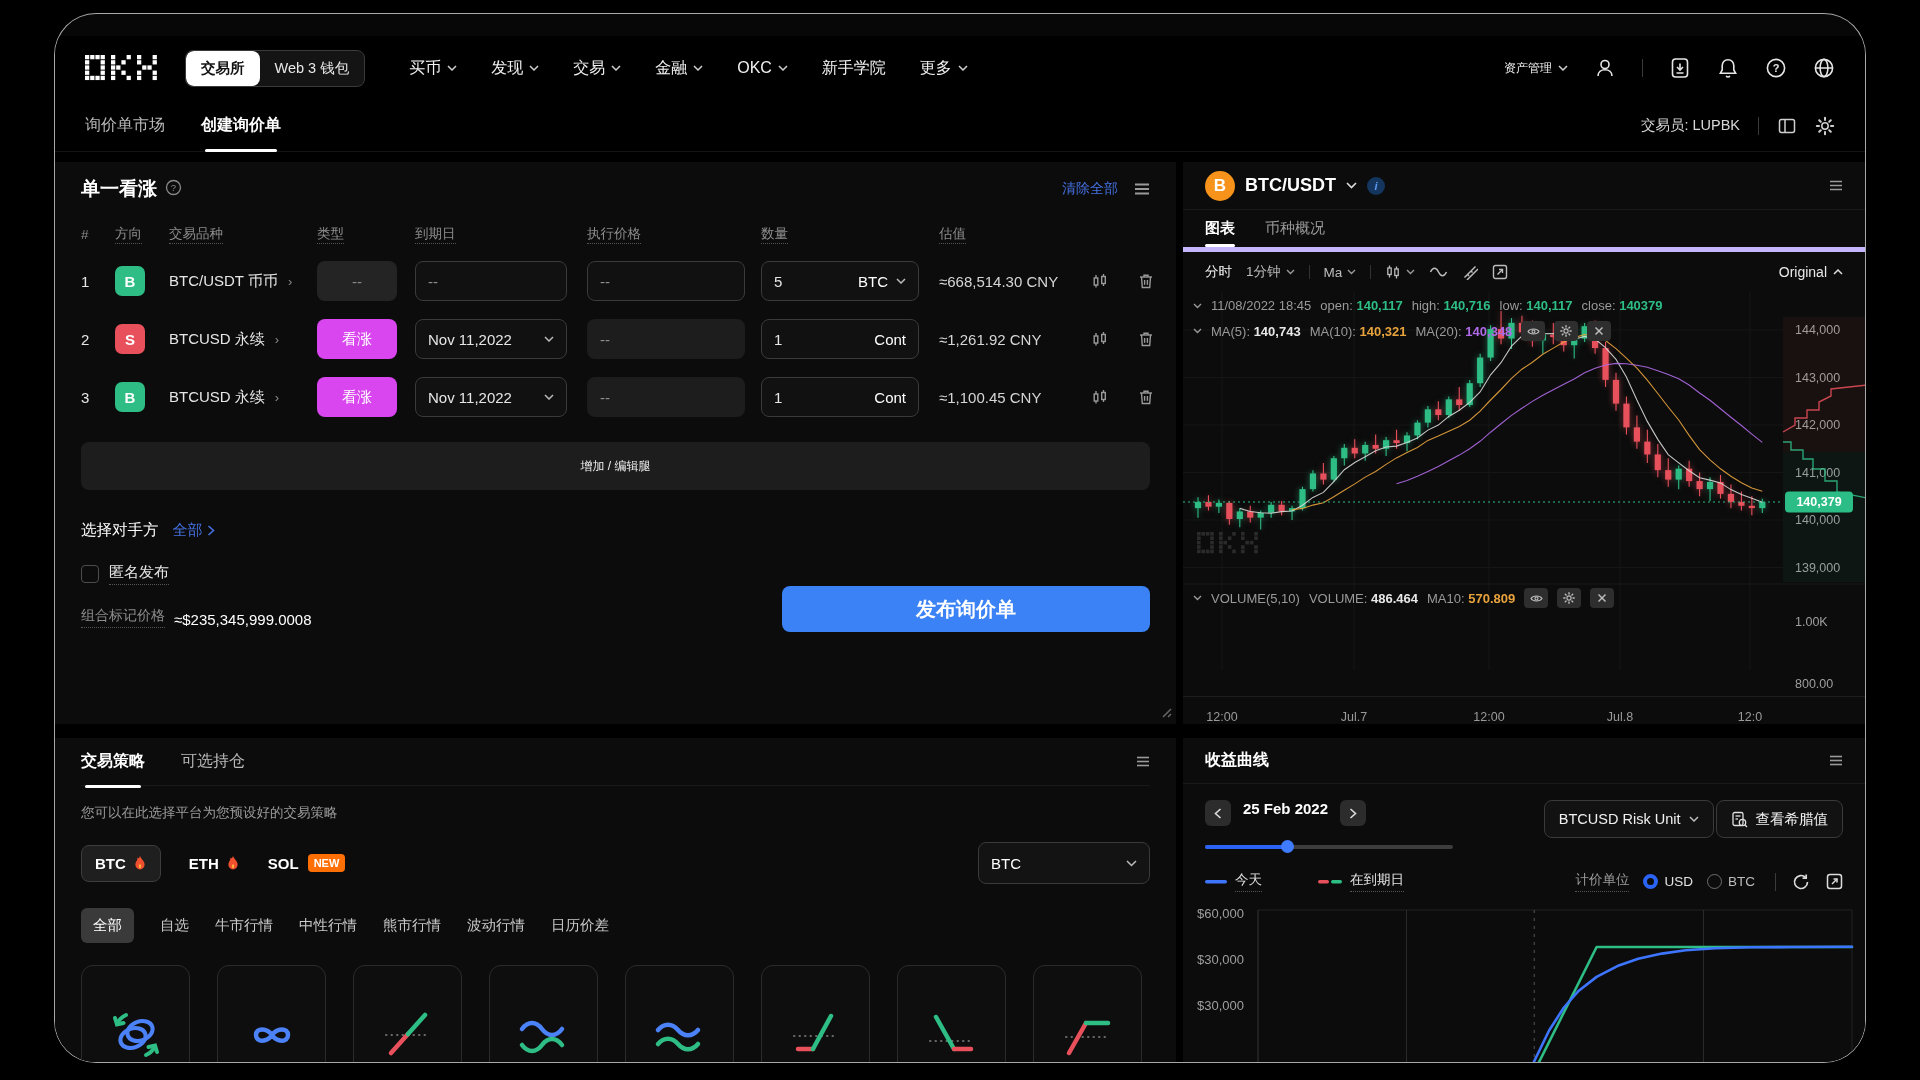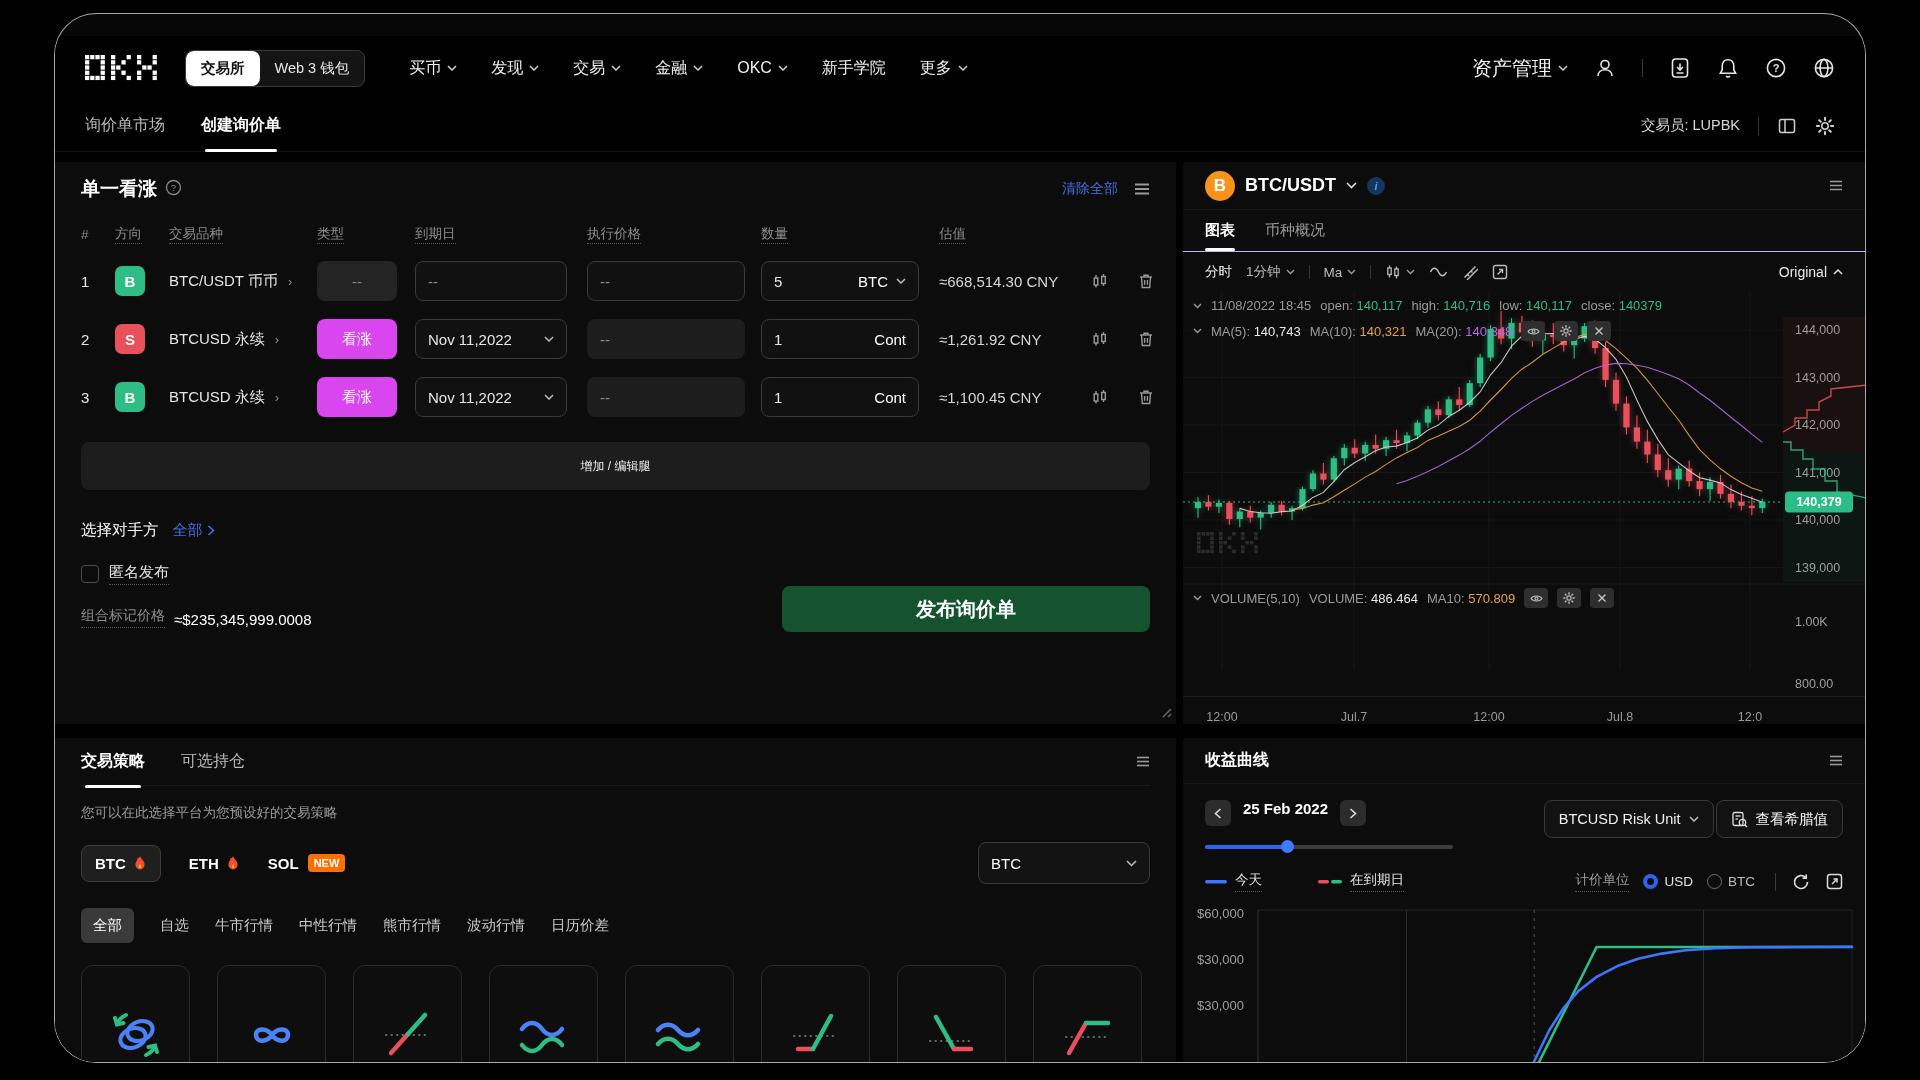--- a/index.html
+++ b/index.html
@@ -8,21 +8,21 @@
             border:1px solid rgba(255,255,255,.65); border-radius:42px; overflow:hidden; }
   
   .appbar { height:64px; margin-top:22px; display:flex; align-items:center; padding:0 30px; background:#000; }
   .logo-svg { display:block; }
   .seg-toggle { display:flex; align-items:center; border:1px solid #3a3a3a; background:#141414; border-radius:8px; margin-left:26px; overflow:hidden; }
   .seg { padding:8px 15px; font-size:14.5px; color:#e8e8e8; cursor:pointer; white-space:nowrap; }
   .seg.active { background:#fff; color:#111; font-weight:bold; border-radius:8px; }
   .nav { display:flex; align-items:center; gap:34px; margin-left:44px; }
   .nav-item { display:flex; align-items:center; gap:6px; font-size:16px; color:#f2f2f2; cursor:pointer; white-space:nowrap; }
   .appbar-right { margin-left:auto; display:flex; align-items:center; gap:26px; }
-  .assets { display:flex; align-items:center; gap:6px; font-size:20px; color:#f2f2f2; }
+  .assets { display:flex; align-items:center; gap:6px; font-size:12px; color:#f2f2f2; }
   .vdiv { width:1px; height:18px; background:#3a3a3a; }
   .icon-btn { display:flex; align-items:center; justify-content:center; cursor:pointer; }
   
   .subnav { height:52px; display:flex; align-items:center; padding:0 30px; border-bottom:1px solid #141414; background:#000; }
   .tab { position:relative; padding:16px 0; font-size:16px; color:#b9b9b9; margin-right:36px; cursor:pointer; }
   .tab.active { color:#fff; font-weight:bold; }
   .tab.active:after { content:""; position:absolute; left:4px; right:4px; bottom:0; height:3px; background:#fff; border-radius:2px; }
   .subnav-right { margin-left:auto; display:flex; align-items:center; gap:18px; font-size:14.5px; color:#d6d6d6; }
   
   .main { position:absolute; top:138px; left:0; right:0; bottom:0; background:#000; }
@@ -55,40 +55,40 @@
   .unitwrap { display:flex; align-items:center; gap:8px; color:#fff; }
   .rowicons { display:flex; align-items:center; gap:28px; justify-content:flex-end; padding-right:4px; }
   .addleg { margin-top:20px; height:48px; background:#1d1d1d; border-radius:8px; display:flex; align-items:center; justify-content:center; font-size:12px; color:#f0f0f0; cursor:pointer; }
   .cp-row { margin-top:30px; display:flex; align-items:center; gap:14px; font-size:15.5px; color:#fff; }
   .cp-link { display:flex; align-items:center; gap:4px; color:#4470e0; cursor:pointer; font-size:15px; }
   .anon-row { margin-top:22px; display:flex; align-items:center; gap:10px; font-size:15px; color:#e6e6e6; }
   .checkbox { width:18px; height:18px; border:1.5px solid #4d4d4d; border-radius:4px; background:transparent; cursor:pointer; }
   .publish-row { position:absolute; left:26px; right:26px; top:424px; display:flex; align-items:flex-end; justify-content:space-between; }
   .markprice { font-size:15px; color:#fff; display:flex; align-items:flex-end; gap:9px; padding-bottom:4px; }
   .markprice .lbl { color:#8d8d8d; font-size:14px; }
-  .publish-btn { width:368px; height:46px; background:#14532d; border-radius:8px; display:flex; align-items:center; justify-content:center; font-size:20px; font-weight:bold; color:#fff; cursor:pointer; }
+  .publish-btn { width:368px; height:46px; background:#3b82f6; border-radius:8px; display:flex; align-items:center; justify-content:center; font-size:20px; font-weight:bold; color:#fff; cursor:pointer; }
   .resize-handle { position:absolute; right:4px; bottom:2px; }
   
   .c-header { height:48px; display:flex; align-items:center; padding:0 22px; border-bottom:1px solid #191919; gap:10px; }
   .btc-ico { width:30px; height:30px; border-radius:50%; background:#f7931a; display:flex; align-items:center; justify-content:center; color:#fff; font-weight:bold; font-size:17px; }
   .pair { font-size:18px; font-weight:bold; color:#fff; }
   .ibadge { width:18px; height:18px; border-radius:50%; background:#14365e; color:#5b9cf2; font-size:11px; font-style:italic; font-weight:bold; display:flex; align-items:center; justify-content:center; }
-  .c-tabs { height:42px; display:flex; align-items:center; gap:30px; padding:0 22px; border-bottom:1px solid #c4b5fd; }
+  .c-tabs { height:42px; display:flex; align-items:center; gap:30px; padding:0 22px; border-bottom:5px solid #c4b5fd; }
   .ctab { position:relative; font-size:15px; color:#9a9a9a; height:100%; display:flex; align-items:center; cursor:pointer; }
   .ctab.active { color:#fff; font-weight:bold; }
   .ctab.active:after { content:""; position:absolute; left:0; right:0; bottom:0; height:3px; background:#fff; border-radius:2px; }
   .c-toolbar { height:40px; display:flex; align-items:center; gap:14px; padding:0 22px; font-size:13.5px; color:#bdbdbd; }
   .tbar-item { display:flex; align-items:center; gap:5px; cursor:pointer; white-space:nowrap; }
   .tbar-item.lit { color:#f0f0f0; }
   .tdiv { width:1px; height:14px; background:#333; }
   .original { margin-left:auto; display:flex; align-items:center; gap:6px; color:#e9e9e9; font-size:14px; }
   .c-chart { position:relative; height:404px; }
   .c-chart svg.plot { position:absolute; left:0; top:0; }
   .info-line { position:absolute; left:10px; display:flex; align-items:center; gap:9px; font-size:13px; color:#9a9a9a; white-space:nowrap; }
-  .info-line b { font-weight:normal;margin-top:20px; }
+  .info-line b { font-weight:bold;margin-top:20px; }
   .gval { color:#2ebd85; }
   .chip { width:24px; height:20px; border-radius:4px; background:#2e2e2e; display:flex; align-items:center; justify-content:center; cursor:pointer; }
   .c-xaxis { position:relative; height:26px; border-top:1px solid #1d1d1d; font-size:12.5px; color:#9a9a9a; }
   .xlab { position:absolute; top:13px; width:52px; text-align:center; }
   
   .s-tabs { height:48px; display:flex; align-items:center; border-bottom:1px solid #191919; }
   .s-tabs .right { margin-left:auto; }
   .s-desc { margin-top:18px; font-size:13.5px; color:#9b9b9b; }
   .coin-row { margin-top:20px; display:flex; align-items:center; }
   .coin-chip { display:flex; align-items:center; gap:7px; font-size:15px; font-weight:bold; color:#fff; cursor:pointer; }

